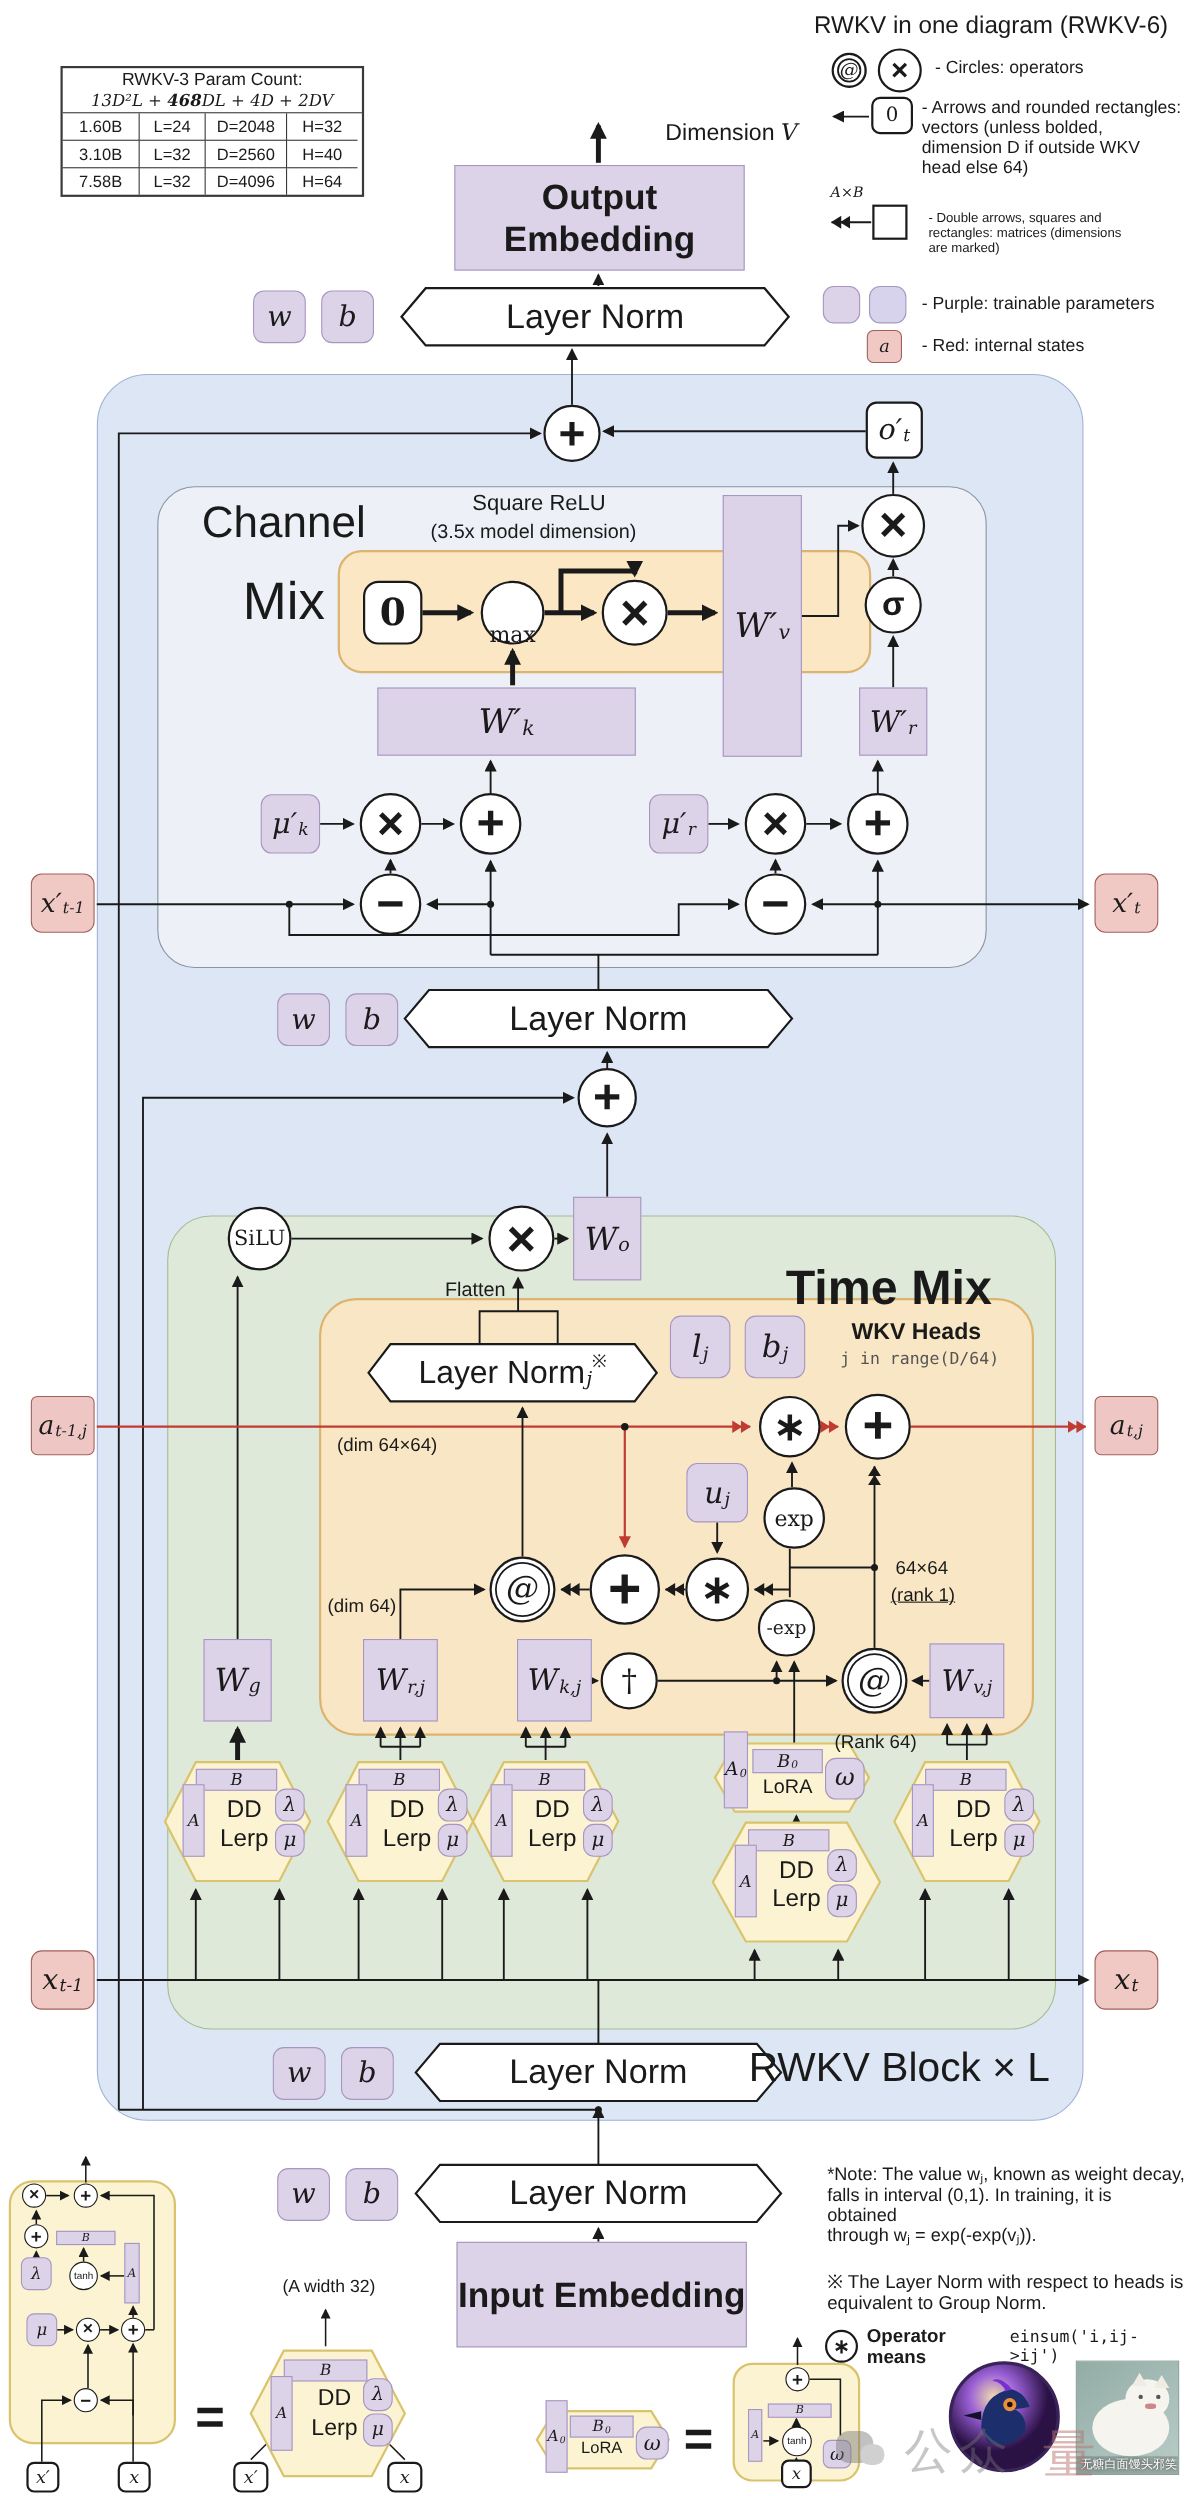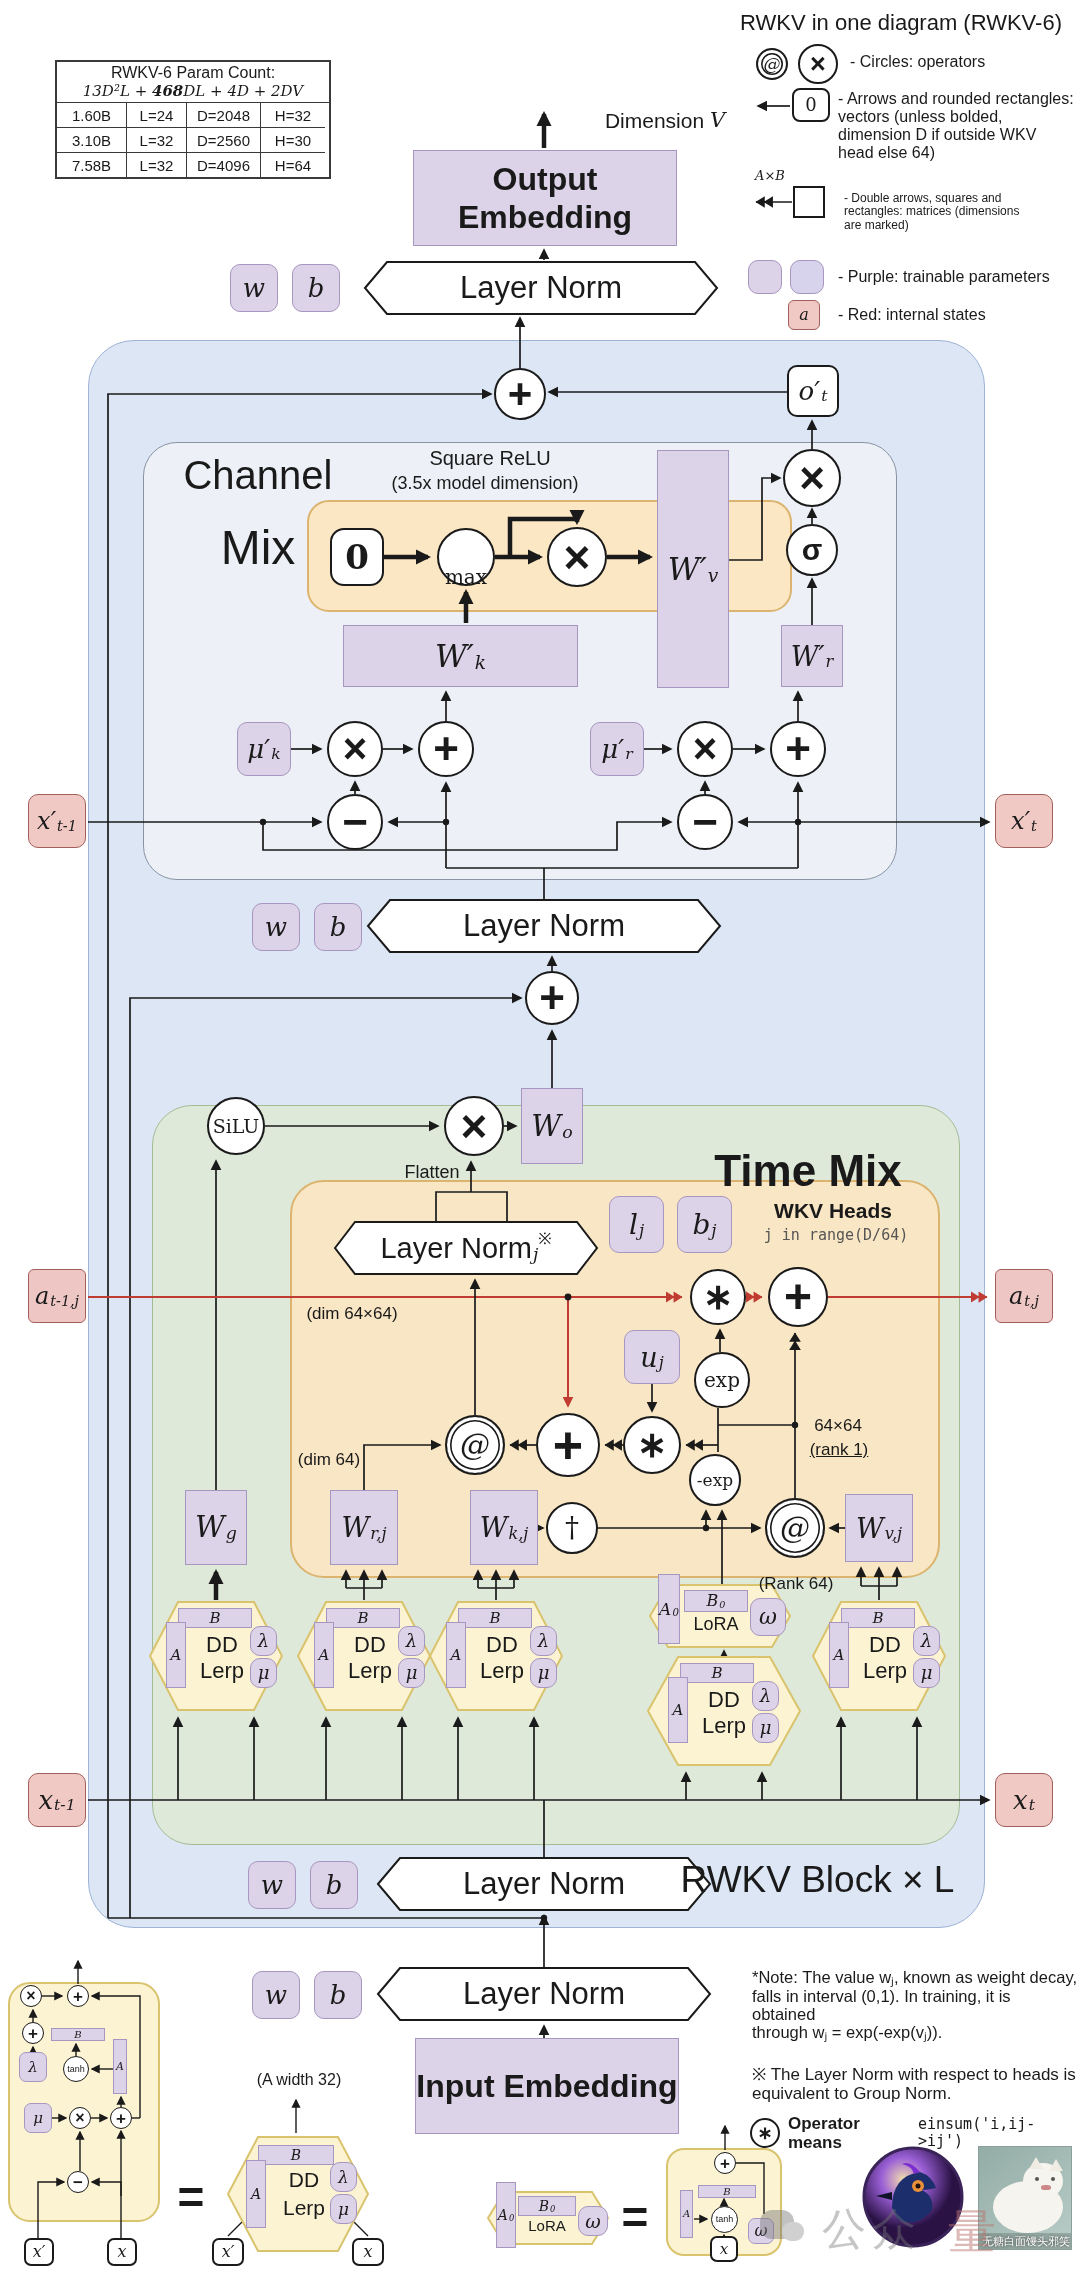--- a/index.html
+++ b/index.html
@@ -214,34 +214,34 @@
     <polygon class="hxy" points="650,1616 668,1585 772,1585 790,1616 772,1647 668,1647"></polygon>
 
     <polygon class="hxy" points="228,2194 258,2137 338,2137 368,2194 338,2251 258,2251"></polygon>
     <polygon class="hxy" points="488,2218 504,2192 592,2192 608,2218 592,2244 504,2244"></polygon>
 
     <rect x="794" y="187" width="30" height="30" fill="#fff" stroke="#1a1a1a" stroke-width="2"></rect>
   </svg>
 
   <div class="tbl" style="left:55px;top:60px;width:272px;">
     <div class="tblhead">
-      <div style="font-size:16px;">RWKV-6 Param Count:</div>
+      <div style="font-size:16px;">RWKV-3 Param Count:</div>
       <div class="m" style="font-size:15px;">
         <span>13D²L + </span><b>468</b><span>DL + 4D + 2DV</span>
       </div>
     </div>
     <div class="tgrid">
       <span>1.60B</span>
         <span>L=24</span>
         <span>D=2048</span>
         <span>H=32</span>
       <span>3.10B</span>
         <span>L=32</span>
         <span>D=2560</span>
-        <span>H=30</span>
+        <span>H=40</span>
       <span>7.58B</span>
         <span>L=32</span>
         <span>D=4096</span>
         <span>H=64</span>
     </div>
   </div>
 
   <div class="lbl left" style="left:740px;top:10px;width:340px;height:26px;font-size:22px;">RWKV in one diagram (RWKV-6)</div>
   <div class="circ dbl" style="left:756px;top:48px;width:32px;height:32px;font-size:17px;">
       <span class="m">@</span>

